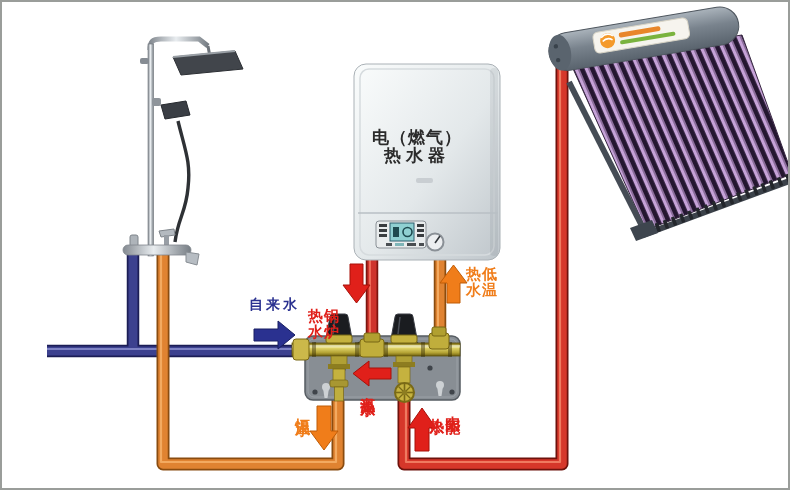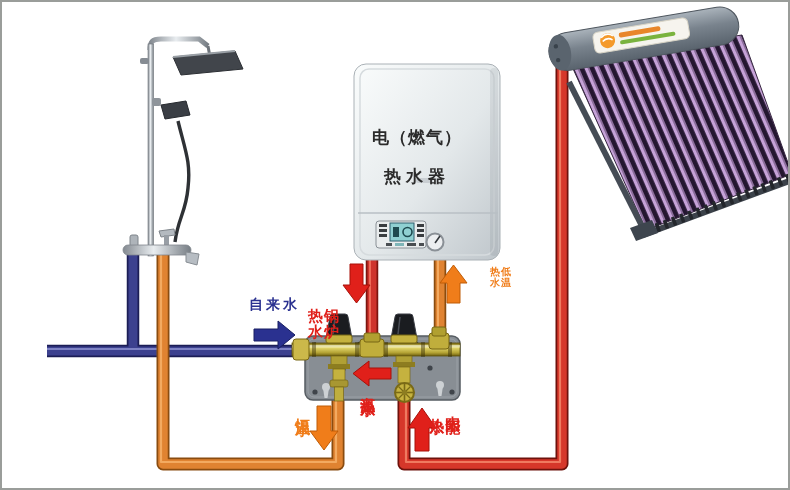--- a/index.html
+++ b/index.html
@@ -227,32 +227,32 @@
   <polygon class="arrow arrow-red" points="413,449 427,449 427,426 434,426 420,406 406,426 413,426"></polygon>
 </svg>
 
 <div class="lbl lbl-blue" style="left:247px;top:295px;font-size:14px;letter-spacing:3px;">自来水</div>
 
 <div class="lbl lbl-red" style="left:306px;top:263px;font-size:15px;letter-spacing:1px;margin-top:44px;">
   <span style="display:block">热锅</span>
   <span style="display:block">水炉</span>
 </div>
 
-<div class="lbl lbl-orange" style="left:488px;top:265px;font-size:10px;letter-spacing:1px;">
+<div class="lbl lbl-orange" style="left:464px;top:265px;font-size:15px;letter-spacing:1px;">
   <span style="display:block">热低</span>
   <span style="display:block">水温</span>
 </div>
 
 
 <div class="lbl lbl-orange vert" style="left:292px;top:404px;font-size:15px;">恒温水</div>
 
 <div class="lbl lbl-red vert" style="left:357px;top:382px;font-size:15px;">高温热水</div>
 
 <div class="lbl lbl-red vert" style="left:426px;top:404px;font-size:15px;">热水</div>
 
 <div class="lbl lbl-red vert" style="left:442px;top:402px;font-size:15px;">太阳能</div>
 
 <div class="lbl" style="left:340px;top:127px;width:150px;text-align:center;color:#2b2b2b;">
   <span style="display:block;font-size:17px;letter-spacing:1px;">电（燃气）</span>
-  <span style="display:block;font-size:17px;letter-spacing:5px;margin-top:21px;">热水器</span>
+  <span style="display:block;font-size:17px;letter-spacing:5px;margin-top:0;">热水器</span>
 </div>
 
 </div>
 
 </body></html>

